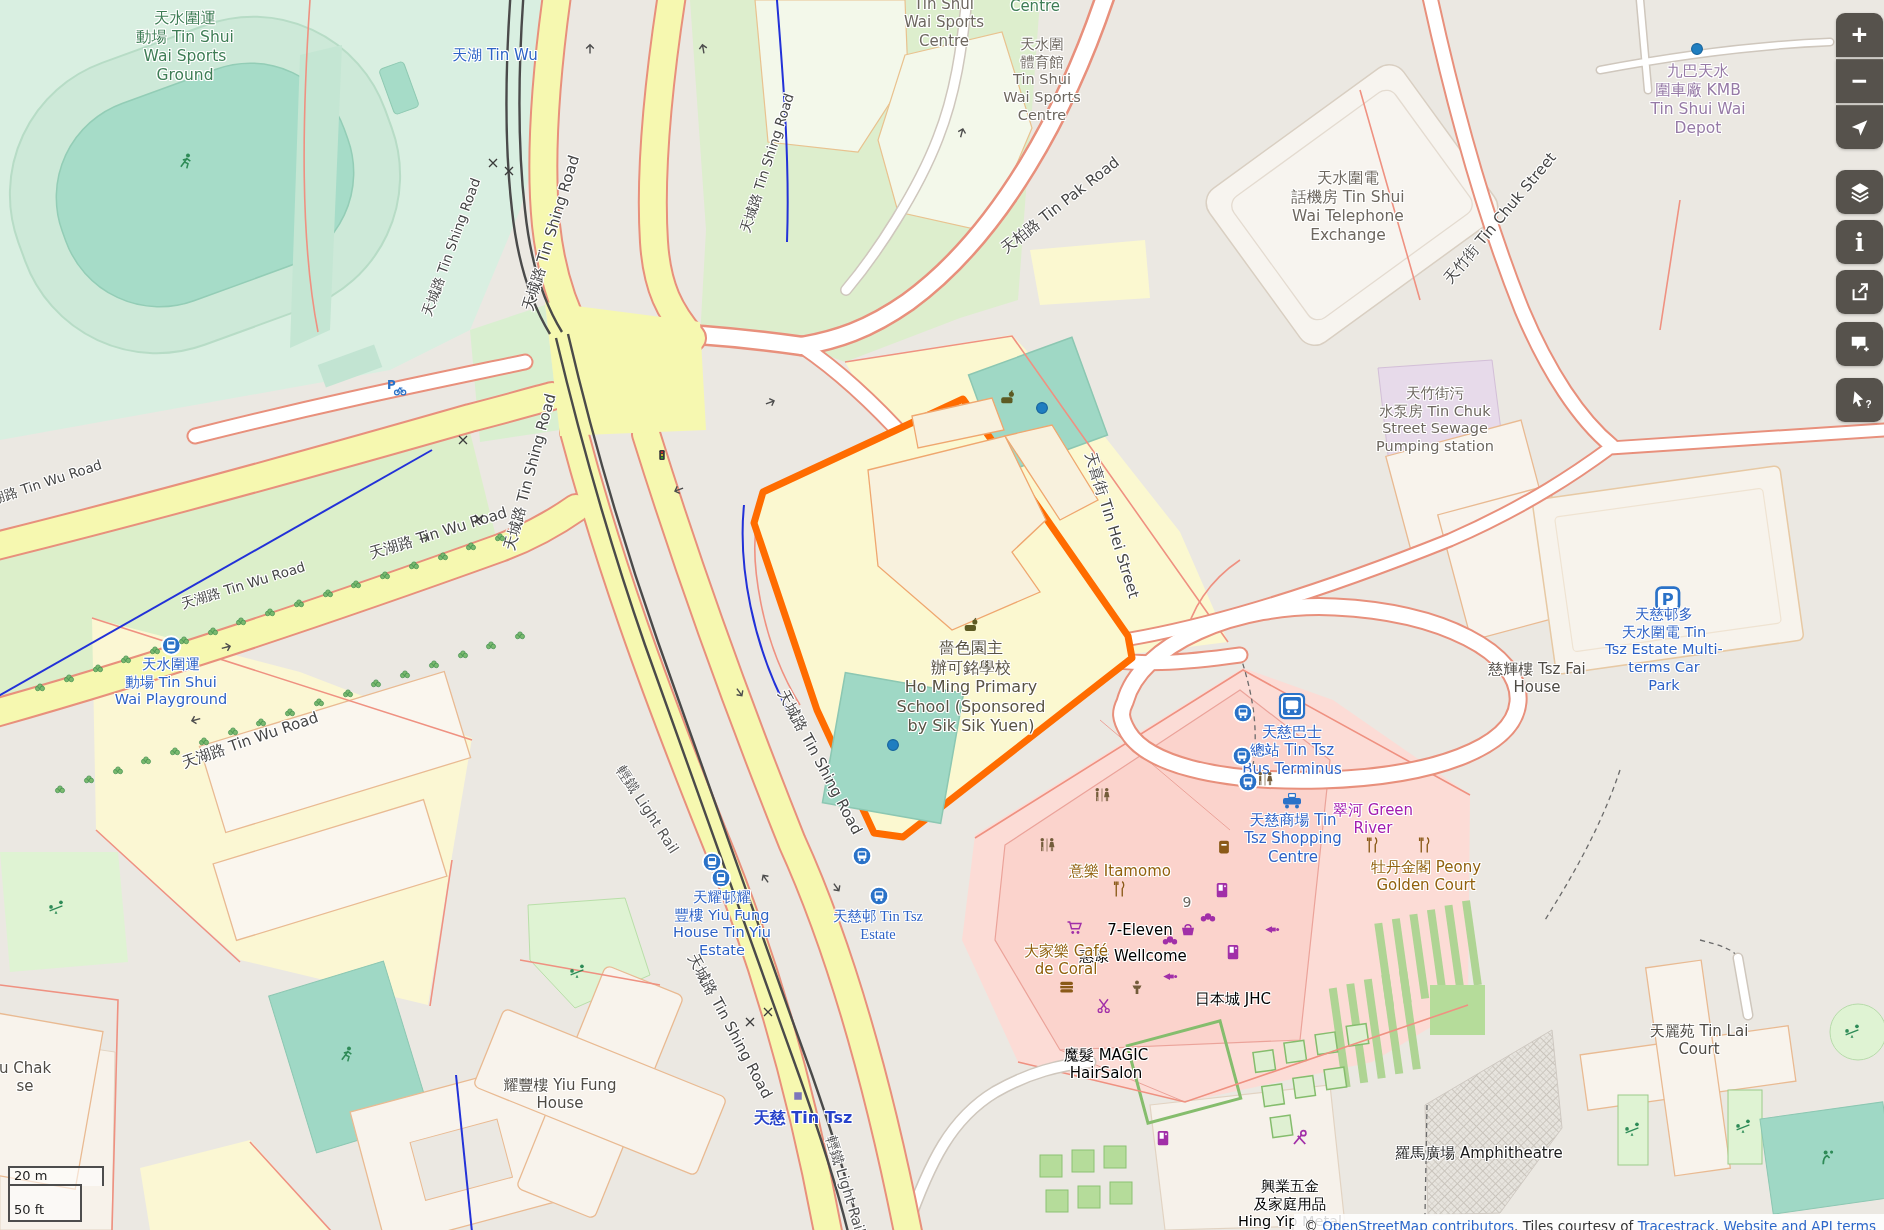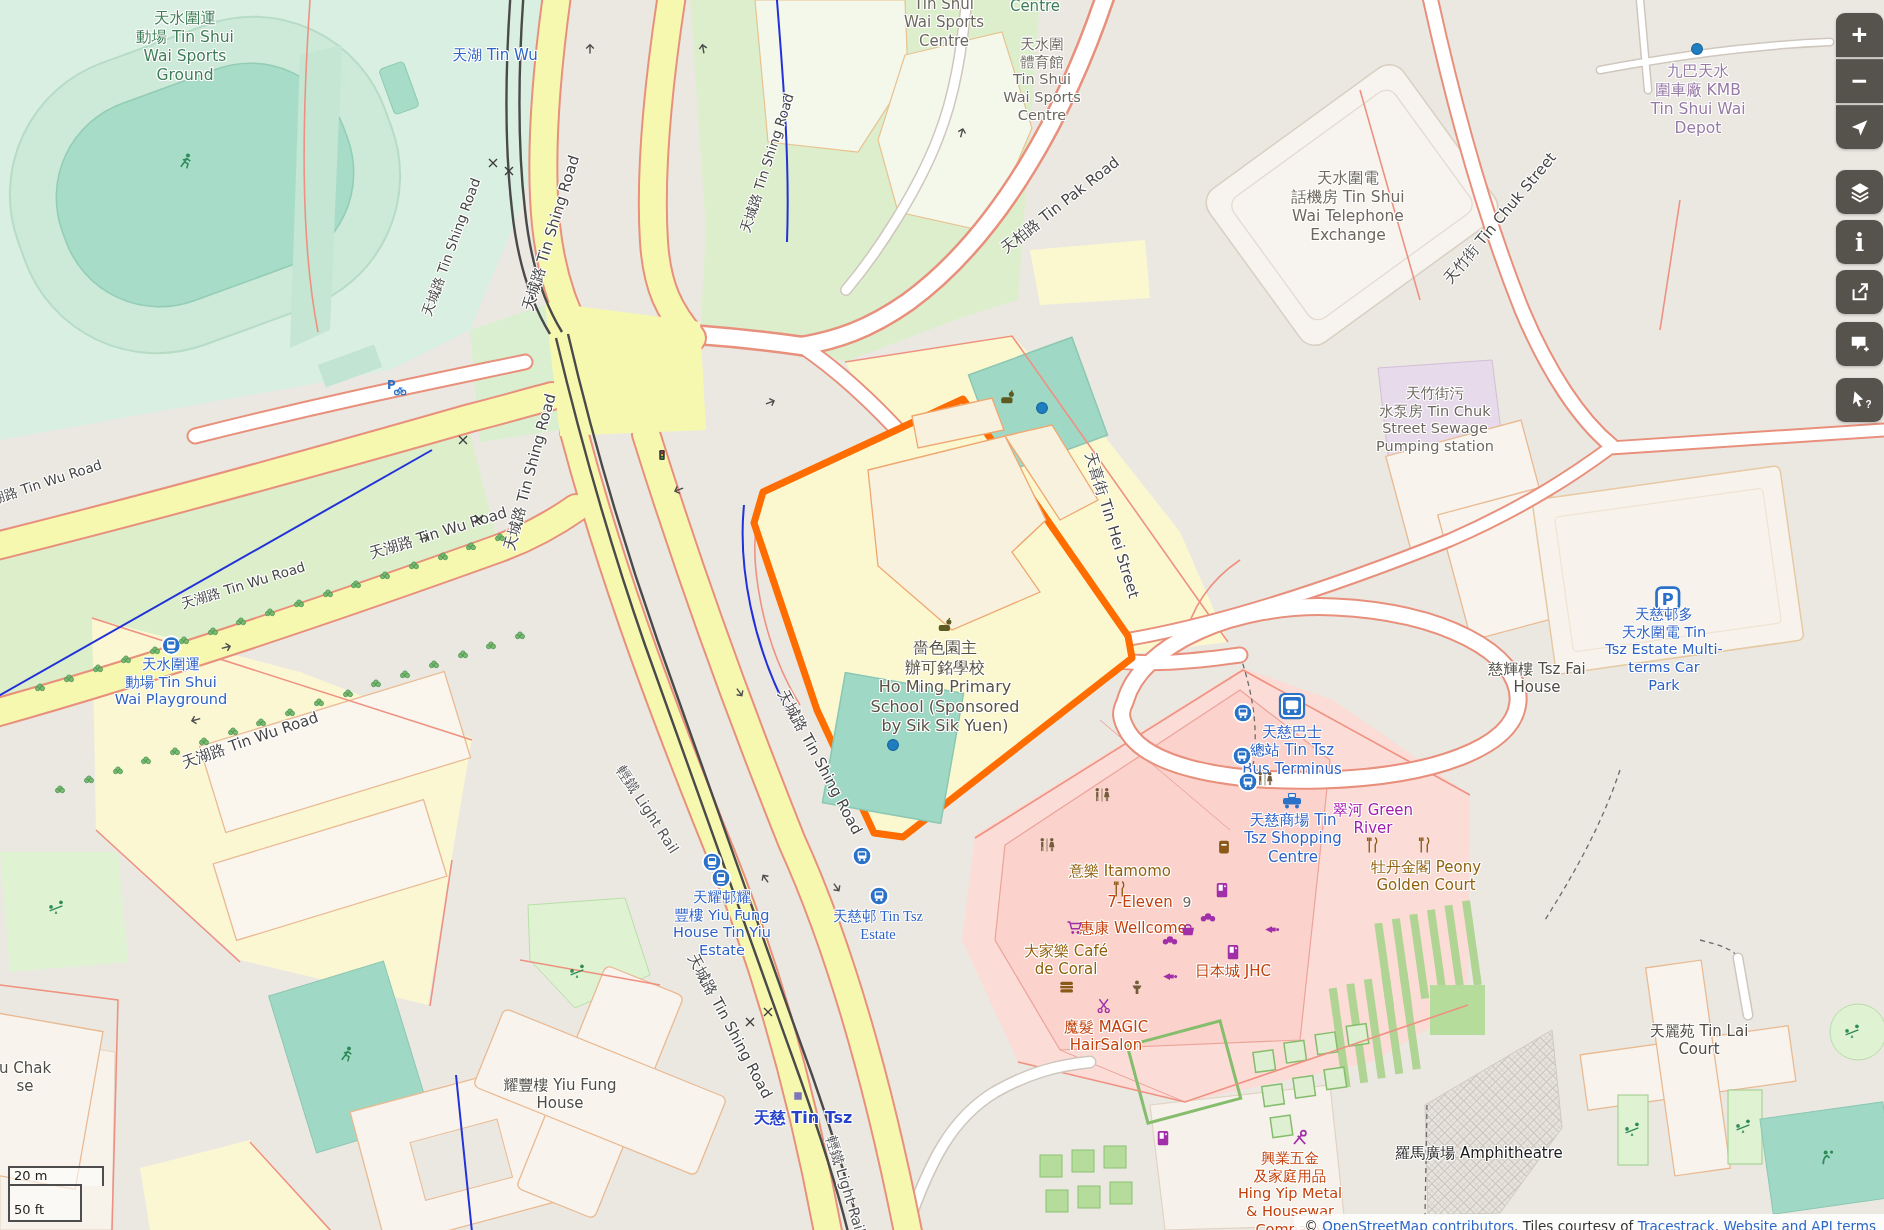--- a/index.html
+++ b/index.html
@@ -5,21 +5,21 @@
   html,body{margin:0;padding:0;width:1884px;height:1230px;overflow:hidden;
     font-family:"DejaVu Sans","Liberation Sans",sans-serif;background:#ebe8e2;}
   #map{position:absolute;inset:0;width:1884px;height:1230px;}
   #base{position:absolute;left:0;top:0;}
   #labels,#markers{position:absolute;left:0;top:0;width:100%;height:100%;pointer-events:none;}
   .map-label{position:absolute;text-align:center;line-height:1.22;white-space:nowrap;
     transform:translate(-50%,-50%);
     text-shadow:1px 0 0 #fff,-1px 0 0 #fff,0 1px 0 #fff,0 -1px 0 #fff,1px 1px 0 #fff,-1px -1px 0 #fff,1px -1px 0 #fff,-1px 1px 0 #fff;}
   .lc-green{color:#3e7d55;} .lc-gray{color:#6d675f;} .lc-school{color:#585243;}
   .lc-bldg{color:#4f4b45;} .lc-blue{color:#2d62c6;} .lc-station{color:#2742ca;font-weight:bold;}
-  .lc-mauve{color:#967aa6;} .lc-brown{color:#91610d;} .lc-purple{color:#c2410c;}
+  .lc-mauve{color:#967aa6;} .lc-brown{color:#91610d;} .lc-purple{color:#000000;margin-top:28px;}
   .lc-olive{color:#a21caf;} .lc-road{color:#454545;} .lc-rail{color:#555;}
   .lc-black{color:#1b1b1b;}
   .lbl-icon{display:block;margin:0 auto 1px auto;width:20px;height:20px;}
   .lbl-icon svg{display:block;margin:0 auto;}
   .marker{position:absolute;transform:translate(-50%,-50%);}
   .marker svg{display:block;}
   
   .ctrl{position:absolute;left:1836px;width:47px;height:44px;background:#56524c;border:0;
     border-radius:9px;color:#fff;display:flex;align-items:center;justify-content:center;
     font-size:27px;font-weight:bold;padding:0;cursor:pointer;box-shadow:0 1px 3px rgba(0,0,0,.25);}
@@ -302,21 +302,21 @@
         <div>圍車廠 KMB</div>
         <div>Tin Shui Wai</div>
         <div>Depot</div>
       </div>
       <div class="map-label lc-gray" style="left: 1435px; top: 420px; font-size: 14.5px; transform: translate(-50%, -50%);">
         <div>天竹街污</div>
         <div>水泵房 Tin Chuk</div>
         <div>Street Sewage</div>
         <div>Pumping station</div>
       </div>
-      <div class="map-label lc-school" style="left: 945px; top: 676px; font-size: 16px; transform: translate(-50%, -50%);">
+      <div class="map-label lc-school" style="left: 971px; top: 676px; font-size: 16px; transform: translate(-50%, -50%);">
         <span class="lbl-icon">
           <svg width="18" height="18" viewBox="0 0 24 24">
             <circle cx="16.5" cy="7" r="3.4" fill="#5d5b23"></circle>
             <rect x="3" y="11" width="15" height="8" rx="2.5" fill="#5d5b23"></rect>
             <path d="M16,4 l2,-2" stroke="#5d5b23" stroke-width="1.6"></path>
           </svg>
         </span>
         <div>嗇色園主</div>
         <div>辦可銘學校</div>
         <div>Ho Ming Primary</div>

